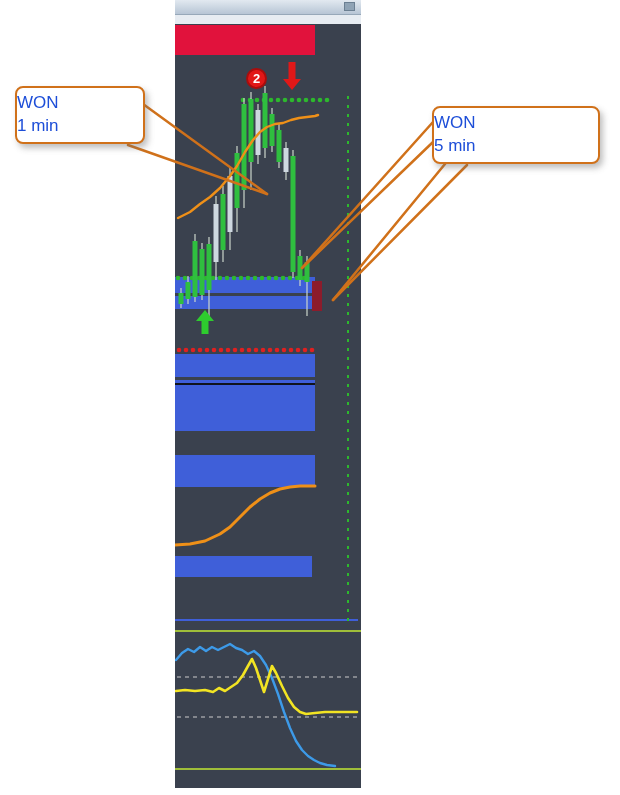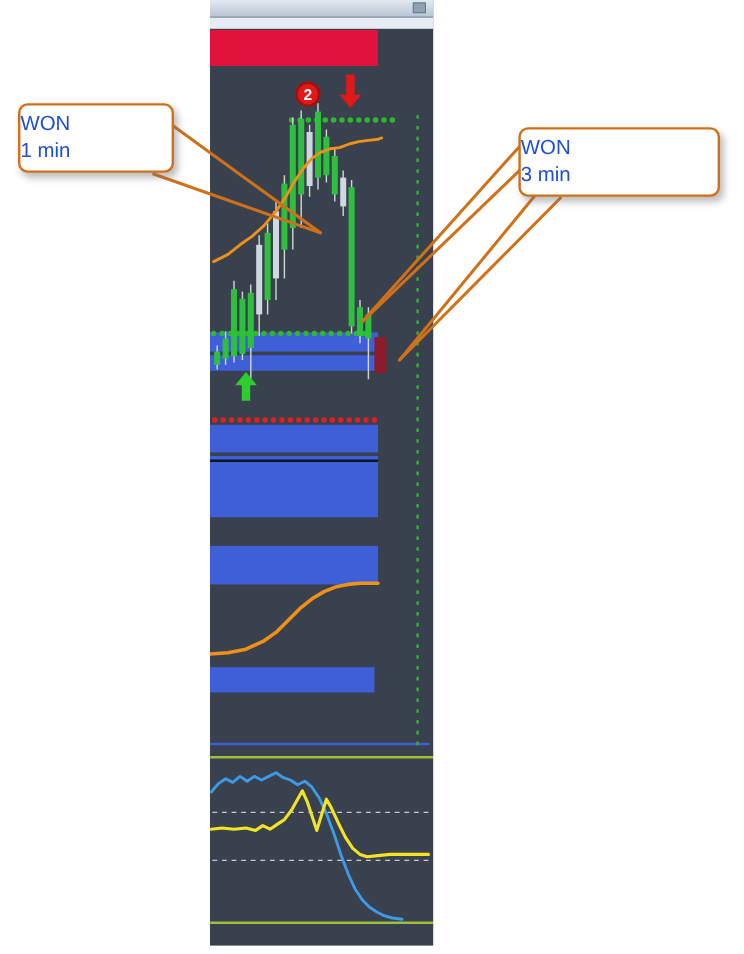--- a/index.html
+++ b/index.html
@@ -184,18 +184,18 @@
       <line x1="467" y1="165" x2="333" y2="300" stroke="#d0711a" stroke-width="2.5" stroke-linecap="round"></line>
     </svg>
 
   <div class="callout callout-left">
     <div>WON</div>
     <div>1 min</div>
   </div>
 
   <div class="callout callout-right">
     <div>WON</div>
-    <div>3 min</div>
+    <div>5 min</div>
   </div>
 
   <div class="badge">2</div>
 
 </div>
 
 </body></html>

